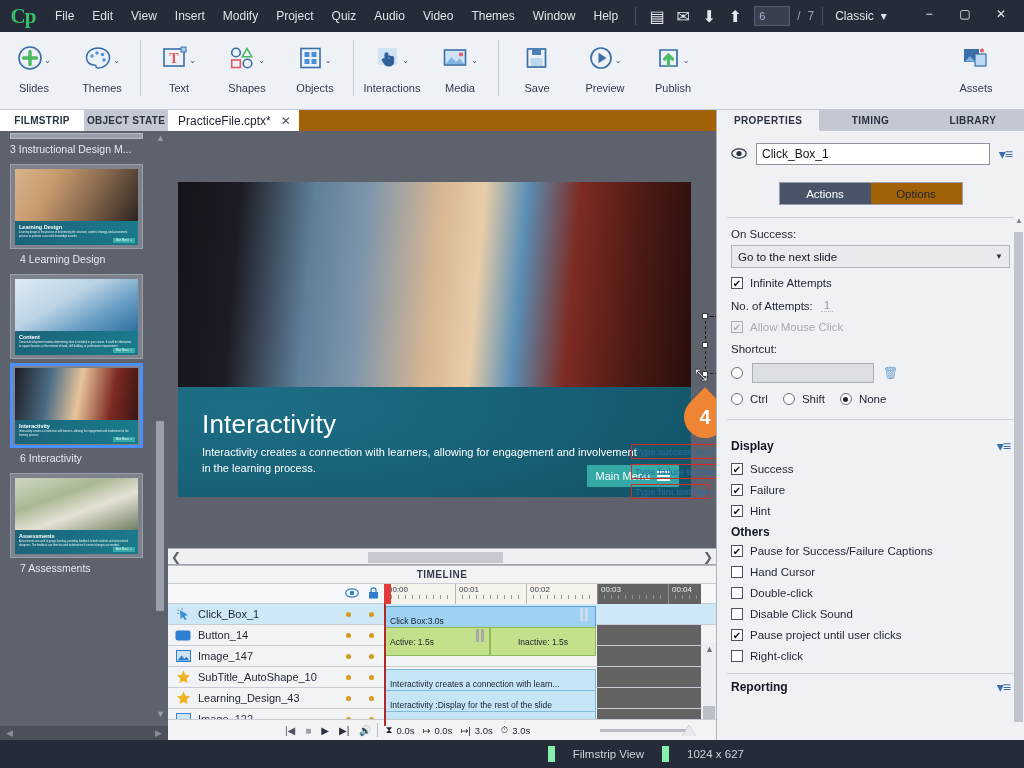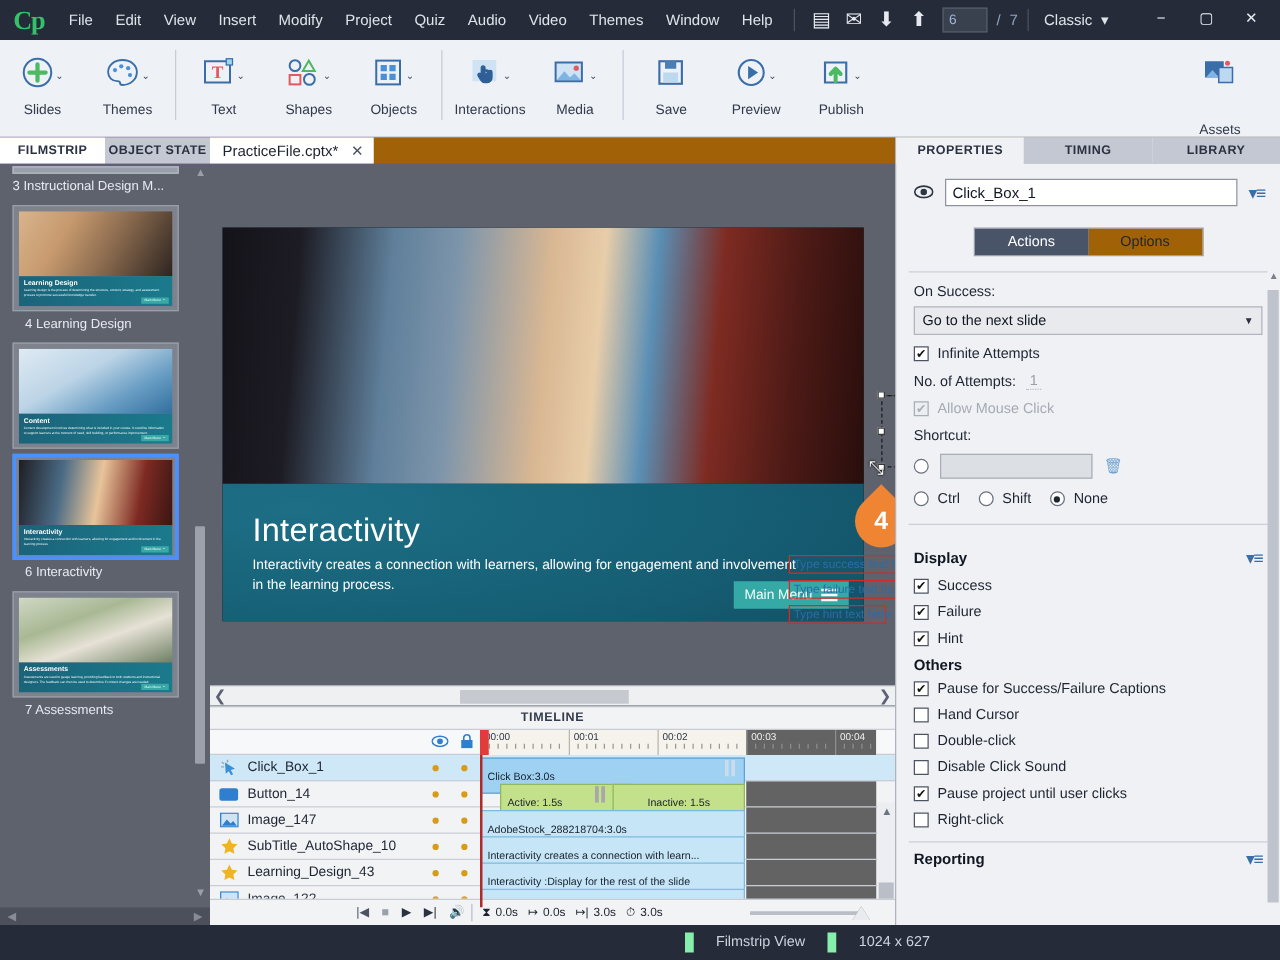--- a/index.html
+++ b/index.html
@@ -501,21 +501,21 @@
               <path d="M11.5 19V9m0 0l-4 4.2m4-4.2l4 4.2" stroke="#4cb963" stroke-width="3.2" fill="none" stroke-linecap="round" stroke-linejoin="round"></path>
             </svg>
         </span>
         <span class="rb-caret">⌄</span>
       </div>
       <div class="rb-label">Publish</div>
     </div>
 
     <div class="rb-spacer"></div>
 
-    <div class="rb-btn" style="margin-right:14px;justify-content:space-between;">
+    <div class="rb-btn" style="margin-right:14px;">
       <div class="rb-ico-row">
         <span>
           <svg width="28" height="24" viewBox="0 0 28 24">
               <rect x="2" y="3" width="15" height="13" fill="#3a6ea8"></rect>
               <path d="M3 15.5l5-5.5 4 4.5 2-2 3 3z" fill="#7fb4e3"></path>
               <rect x="13" y="8" width="11" height="12" fill="#bdd9f0" stroke="#3a6ea8" stroke-width="1.2"></rect>
               <circle cx="20" cy="4.6" r="2" fill="#e4585f"></circle>
             </svg>
         </span>
       </div>
@@ -763,42 +763,39 @@
       <div class="tl-row">
         <span class="tl-ico">
           <svg width="16" height="11" viewBox="0 0 16 11">
               <rect x="0.5" y="0.5" width="15" height="10" rx="2" fill="#2f7fd0"></rect>
             </svg>
         </span>
         <span class="tl-name">Button_14</span>
         <span class="dot dot-eye"></span>
         <span class="dot dot-lock"></span>
         <div class="tl-track">
-          <div class="tl-bar" style="left:16px;width:106px;background:#c3e08a;border:1px solid #8fb95a;">Active: 1.5s</div>
+          <div class="tl-bar" style="left:0;width:106px;background:#c3e08a;border:1px solid #8fb95a;">Active: 1.5s</div>
           <div class="tl-bar" style="left:106px;width:106px;background:#c3e08a;border:1px solid #8fb95a;justify-content:center;padding-left:0;">Inactive: 1.5s</div>
           <div style="position:absolute;left:92px;top:4px;width:10px;height:13px;display:flex;gap:2px;">
             <i style="width:3px;height:13px;background:#a8a8a8;display:block;"></i>
               <i style="width:3px;height:13px;background:#a8a8a8;display:block;"></i>
           </div>
         </div>
       </div>
 
       <div class="tl-row">
         <span class="tl-ico">
           <svg width="15" height="12" viewBox="0 0 15 12">
               <rect x="0.5" y="0.5" width="14" height="11" fill="#cfe3f5" stroke="#2f7fd0" stroke-width="1.1"></rect>
               <path d="M1.5 10.5l4-5 3 3.2 2-2 3 3.8z" fill="#2f7fd0"></path>
             </svg>
         </span>
         <span class="tl-name">Image_147</span>
         <span class="dot dot-eye"></span>
         <span class="dot dot-lock"></span>
-        <div class="tl-track">
-          <div class="tl-bar" style="left:0;width:212px;background:#c6e6f8;border:1px solid #7cb9dd;">AdobeStock_288218704:3.0s</div>
-        </div>
       </div>
 
       <div class="tl-row">
         <span class="tl-ico">
           <svg width="15" height="14" viewBox="0 0 15 14">
               <path d="M7.5 0.6l2 4.1 4.5.6-3.3 3.2.8 4.5-4-2.1-4 2.1.8-4.5L1 5.3l4.5-.6z" fill="#f0b323"></path>
             </svg>
         </span>
         <span class="tl-name">SubTitle_AutoShape_10</span>
         <span class="dot dot-eye"></span>

